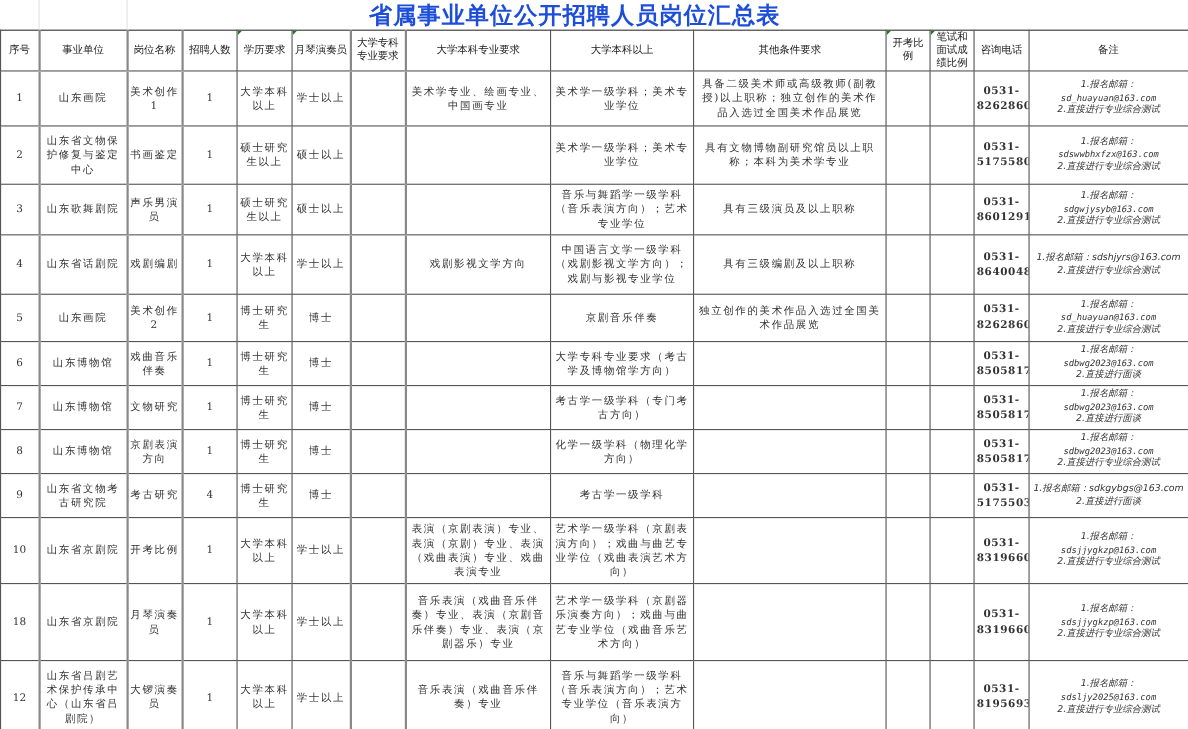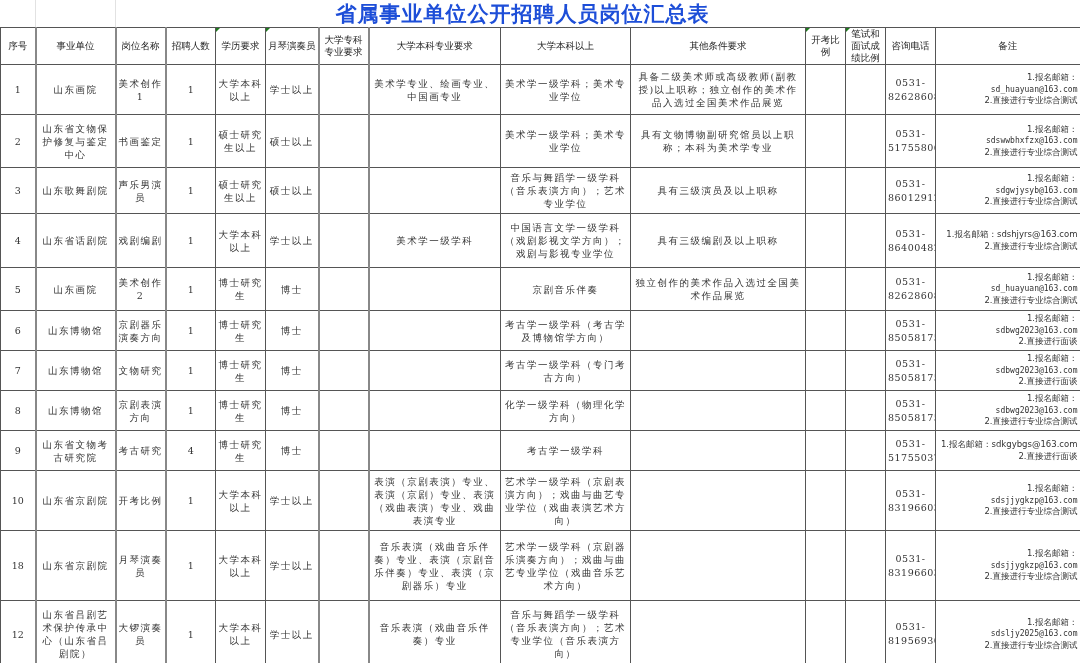--- a/index.html
+++ b/index.html
@@ -7,22 +7,22 @@
   .sheet { position:relative; width:1080px; height:663px; }
   .title-row { position:absolute; left:0; top:0; width:1080px; height:27px; border-bottom:1px solid #9a9a9a; background:#fff; }
   .title-row .gl { position:absolute; top:0; height:27px; border-left:1px solid #e2e2e2; }
   .title { position:absolute; left:115px; right:0; top:0; height:27px; line-height:27px; text-align:center; padding-right:150px;
            font-family:"DejaVu Serif","Liberation Serif",serif; font-weight:bold; font-size:21px; letter-spacing:1px; color:#1d4ed8; }
   table { position:absolute; left:0; top:27px; border-collapse:collapse; table-layout:fixed; width:1080px; }
   td, th { border:1px solid #555; padding:0 2px; text-align:center; vertical-align:middle; overflow:hidden; }
   th { font-family:"DejaVu Sans","Liberation Sans",sans-serif; font-weight:normal; font-size:9.5px; line-height:12px; color:#222; }
   td { font-size:9.5px; line-height:13px; color:#333; letter-spacing:1.5px; }
   td.num { letter-spacing:0; }
-  td.phone { font-size:9.5px; letter-spacing:0.5px; line-height:14px; }
-  td.note { text-align:right; font-family:"DejaVu Sans","Liberation Sans",sans-serif; letter-spacing:0; font-size:8.5px; line-height:11.5px; padding-left:2px; white-space:nowrap; }
+  td.phone { font-size:9.5px; letter-spacing:0.5px; line-height:14px;font-weight:bold; }
+  td.note { text-align:center; font-family:"DejaVu Sans","Liberation Sans",sans-serif; letter-spacing:0; font-size:8.5px; line-height:11.5px; padding-left:2px; white-space:nowrap;font-style:italic; }
   td.note .mail { font-family:"DejaVu Sans Mono","Liberation Mono",monospace; font-size:8px; }
   .thick-l { border-left:2px solid #888; }
   .thick-r { border-right:2px solid #888; }
   .tri { position:relative; }
   .tri::before { content:""; position:absolute; left:0; top:0; border-top:4px solid #1e7a1e; border-right:4px solid transparent; }
   .line { display:block; }
 </style>
 </head>
 <body>
 
@@ -139,21 +139,21 @@
     </td>
   </tr>
         <tr style="height: 54px;">
     <td class="num">4</td>
     <td class="thick-l">山东省话剧院</td>
     <td class="thick-l">戏剧编剧</td>
     <td class="thick-l num">1</td>
     <td>大学本科以上</td>
     <td>学士以上</td>
     <td class="thick-l"></td>
-    <td class="thick-l">美术学一级学科</td>
+    <td class="thick-l">戏剧影视文学方向</td>
     <td>中国语言文学一级学科（戏剧影视文学方向）；戏剧与影视专业学位</td>
     <td>具有三级编剧及以上职称</td>
     <td></td>
     <td></td>
     <td class="phone">
       <span class="line">0531-</span>
       <span class="line">86400482</span>
     </td>
     <td class="note thick-r">
       <span class="line">1.报名邮箱：sdshjyrs@163.com</span>
@@ -180,27 +180,27 @@
     </td>
     <td class="note thick-r">
       <span class="line">1.报名邮箱：</span>
       <span class="line mail">sd_huayuan@163.com</span>
       <span class="line">2.直接进行专业综合测试</span>
     </td>
   </tr>
         <tr style="height: 40px;">
     <td class="num">6</td>
     <td class="thick-l">山东博物馆</td>
-    <td class="thick-l">京剧器乐演奏方向</td>
-    <td class="thick-l num">1</td>
-    <td>博士研究生</td>
-    <td>博士</td>
-    <td class="thick-l"></td>
-    <td class="thick-l"></td>
-    <td>考古学一级学科（考古学及博物馆学方向）</td>
+    <td class="thick-l">戏曲音乐伴奏</td>
+    <td class="thick-l num">1</td>
+    <td>博士研究生</td>
+    <td>博士</td>
+    <td class="thick-l"></td>
+    <td class="thick-l"></td>
+    <td>大学专科专业要求（考古学及博物馆学方向）</td>
     <td></td>
     <td></td>
     <td></td>
     <td class="phone">
       <span class="line">0531-</span>
       <span class="line">85058175</span>
     </td>
     <td class="note thick-r">
       <span class="line">1.报名邮箱：</span>
       <span class="line mail">sdbwg2023@163.com</span>

